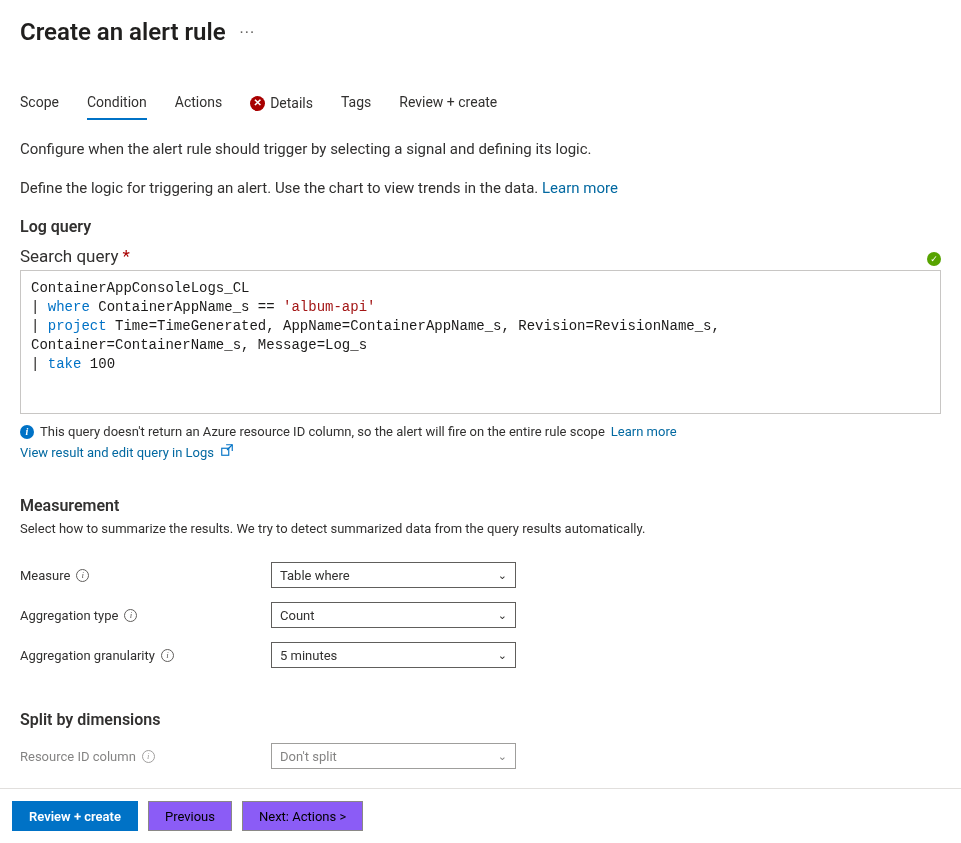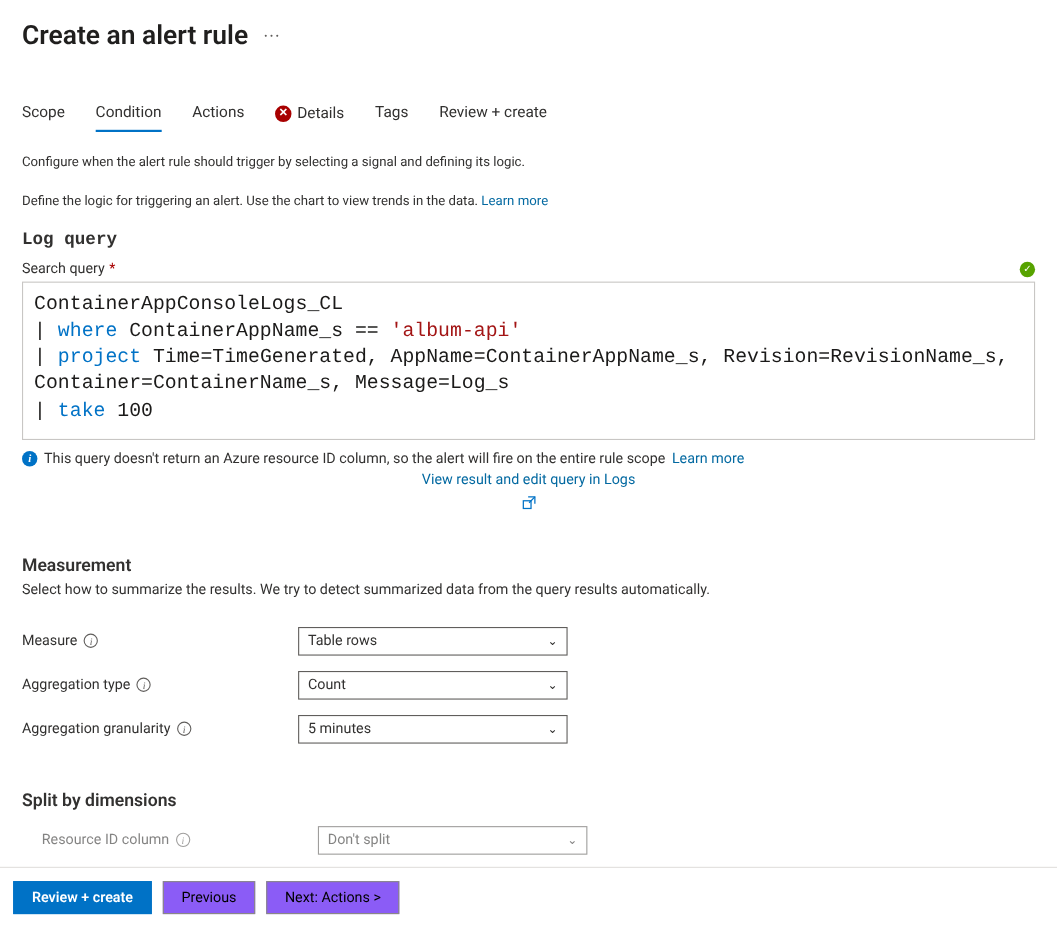--- a/index.html
+++ b/index.html
@@ -67,69 +67,69 @@
     color: #fff;
     display: inline-flex;
     align-items: center;
     justify-content: center;
     font-size: 10px;
     font-weight: 700;
     line-height: 1;
   }
   .desc {
     color: #323130;
-    font-size: 12px;
+    font-size: 15px;
     margin-bottom: 18px;
     line-height: 1.4;
   }
   .link {
     color: #0369a1;
     text-decoration: none;
     cursor: pointer;
   }
   .section-heading {
     font-size: 16px;
     font-weight: 600;
     margin-top: 24px;
     margin-bottom: 4px;
   }
-  .section-heading.first { margin-top: 18px; font-family: Liberation Mono, monospace; }
+  .section-heading.first { margin-top: 18px; }
   .sub {
     color: #323130;
     font-size: 13px;
     margin-bottom: 14px;
   }
   .field-label-row {
     display: flex;
     justify-content: space-between;
     align-items: flex-end;
     margin-top: 10px;
   }
   .field-label {
-    font-size: 13px;
+    font-size: 17px;
     color: #323130;
     text-align: center;
   }
   .req { color: #a80000; margin-left: 4px; }
   .check-icon {
     width: 14px;
     height: 14px;
     border-radius: 50%;
     background: #57a300;
     color: #fff;
     display: inline-flex;
     align-items: center;
     justify-content: center;
     font-size: 9px;
   }
   .code-box {
     border: 1px solid #c8c6c4;
     padding: 8px 10px;
     font-family: Consolas, "Courier New", monospace;
-    font-size: 18px;
+    font-size: 14px;
     line-height: 1.35;
     color: #1b1a19;
     white-space: pre-wrap;
     word-break: break-word;
     height: 144px;
     margin-top: 4px;
     overflow: auto;
     position: relative;
   }
   .kw { color: #0072c6; }
@@ -150,24 +150,23 @@
     display: inline-flex;
     align-items: center;
     justify-content: center;
     font-size: 10px;
     font-weight: 700;
     font-style: italic;
     font-family: Georgia, serif;
   }
   .view-link-row {
     display: flex;
-    align-items: center;
+    align-items: flex-end;
     gap: 6px;
     margin-top: 4px;
-    flex-direction: column;
   }
   .ext-icon {
     color: #0072c6;
     font-size: 13px;
   }
   .form-row {
     display: flex;
     align-items: center;
     margin-bottom: 14px;
   }
@@ -299,21 +298,21 @@
 
   <h2 class="section-heading" style="margin-top:36px;">Measurement</h2>
   <p class="sub measurement-desc">Select how to summarize the results. We try to detect summarized data from the query results automatically.</p>
 
   <div class="form-row">
     <div class="form-row-label">
       <span>Measure</span>
       <span class="help-icon">i</span>
     </div>
     <div class="dropdown">
-      <span>Table rows</span>
+      <span>Table where</span>
       <span class="chev">⌄</span>
     </div>
   </div>
 
   <div class="form-row">
     <div class="form-row-label">
       <span>Aggregation type</span>
       <span class="help-icon">i</span>
     </div>
     <div class="dropdown">
@@ -328,21 +327,21 @@
       <span class="help-icon">i</span>
     </div>
     <div class="dropdown">
       <span>5 minutes</span>
       <span class="chev">⌄</span>
     </div>
   </div>
 
   <h2 class="section-heading" style="margin-top:42px;">Split by dimensions</h2>
 
-  <div class="form-row cutoff" style="margin-top:14px;margin-left:18px;">
+  <div class="form-row cutoff" style="margin-top:14px;">
     <div class="form-row-label">
       <span>Resource ID column</span>
       <span class="help-icon">i</span>
     </div>
     <div class="dropdown">
       <span>Don't split</span>
       <span class="chev">⌄</span>
     </div>
   </div>
 

